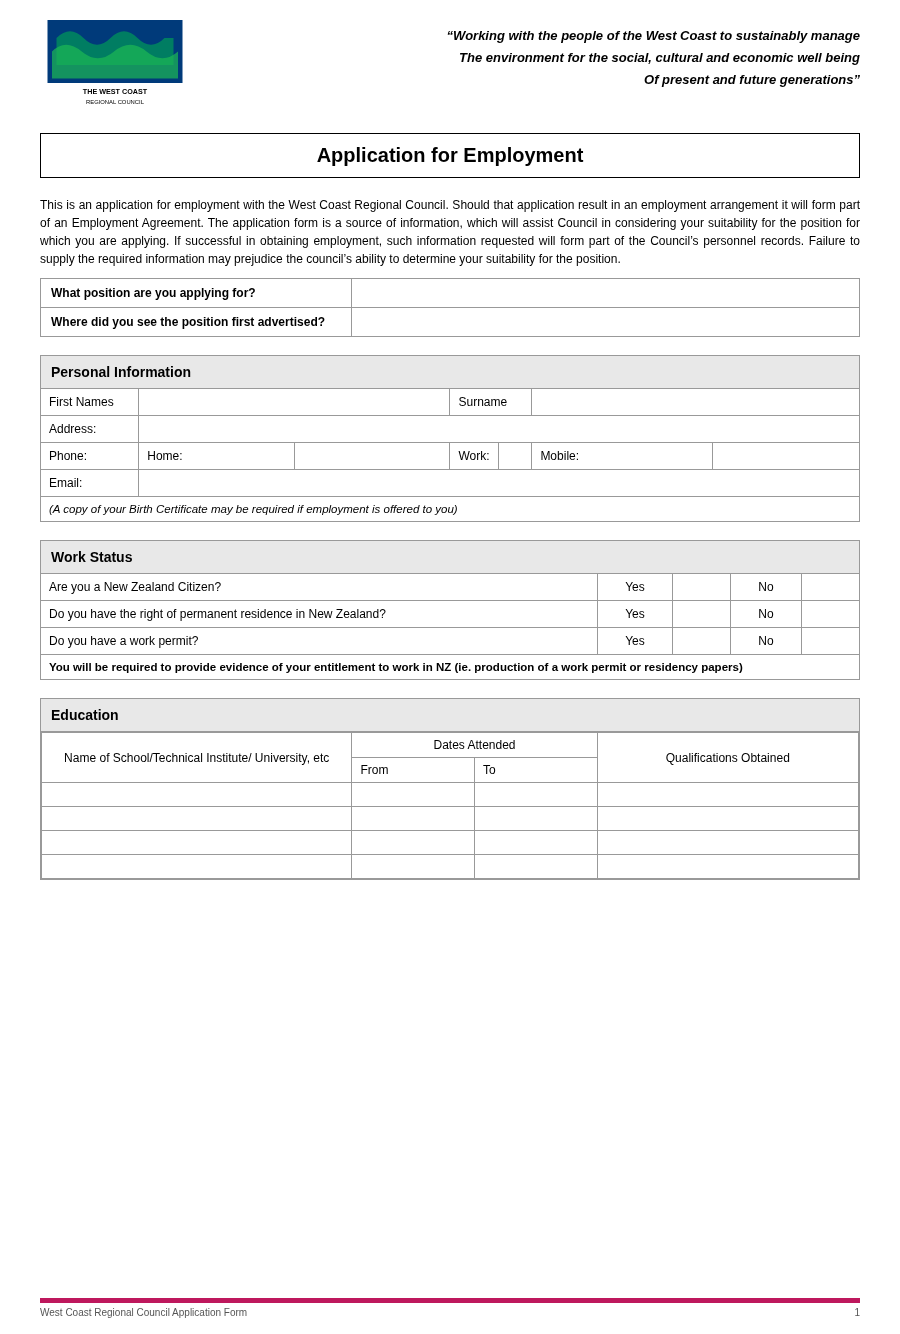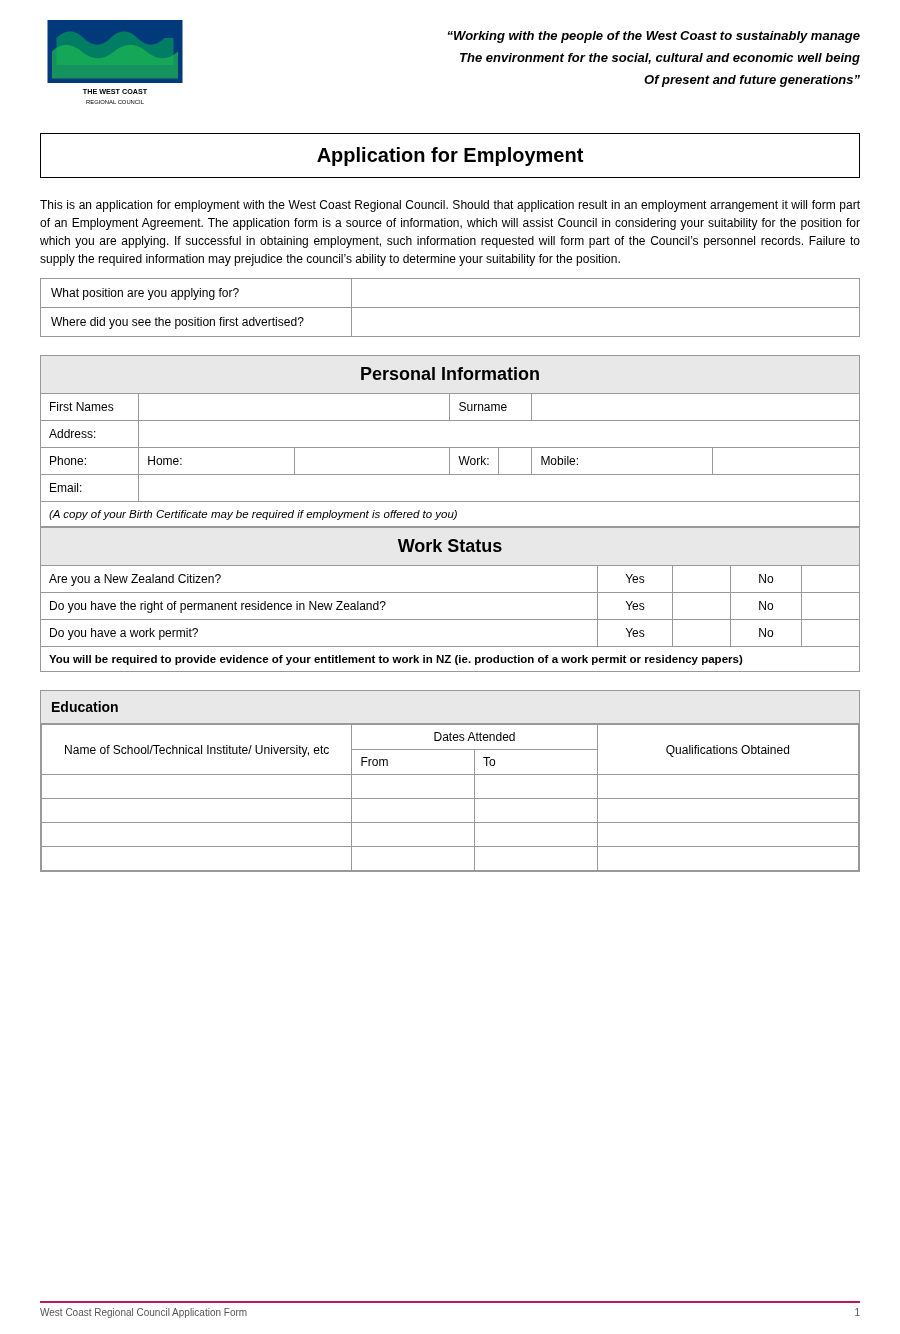--- a/index.html
+++ b/index.html
@@ -56,32 +56,32 @@
       line-height: 1.5;
       text-align: justify;
       margin-bottom: 10px;
     }
     .intro-text p { margin-bottom: 8px; }
 
     
     .section-header {
       background: #e8e8e8;
       font-weight: bold;
-      font-size: 18px;
+      font-size: 14px;
       padding: 8px 10px;
       border: 1px solid #999;
       border-bottom: none;
-      text-align: center;
     }
 
     
     .personal-table {
       width: 100%;
       border-collapse: collapse;
       border: 1px solid #999;
+      margin-bottom: 18px;
     }
     .personal-table td {
       border: 1px solid #999;
       padding: 6px 8px;
     }
     .personal-table .field-label {
       font-size: 12px;
       width: auto;
       white-space: nowrap;
     }
@@ -156,38 +156,38 @@
     
     .page-footer {
       position: absolute;
       bottom: 16px;
       left: 40px;
       right: 40px;
       display: flex;
       justify-content: space-between;
       font-size: 10px;
       color: #555;
-      border-top: 2px solid #be185d;
+      border-top: 5px solid #be185d;
       padding-top: 4px;
     }
 
     
     .position-table {
       width: 100%;
       border-collapse: collapse;
       border: 1px solid #999;
       margin-bottom: 18px;
     }
     .position-table td {
       border: 1px solid #999;
       padding: 7px 10px;
       font-size: 12px;
     }
     .position-table .q-label {
-      font-weight: normal;
+      font-weight: bold;
       width: 38%;
     }
     .position-table .q-value {
       width: 62%;
     }
   </style>
 </head>
 <body>
 
 <div class="header">

